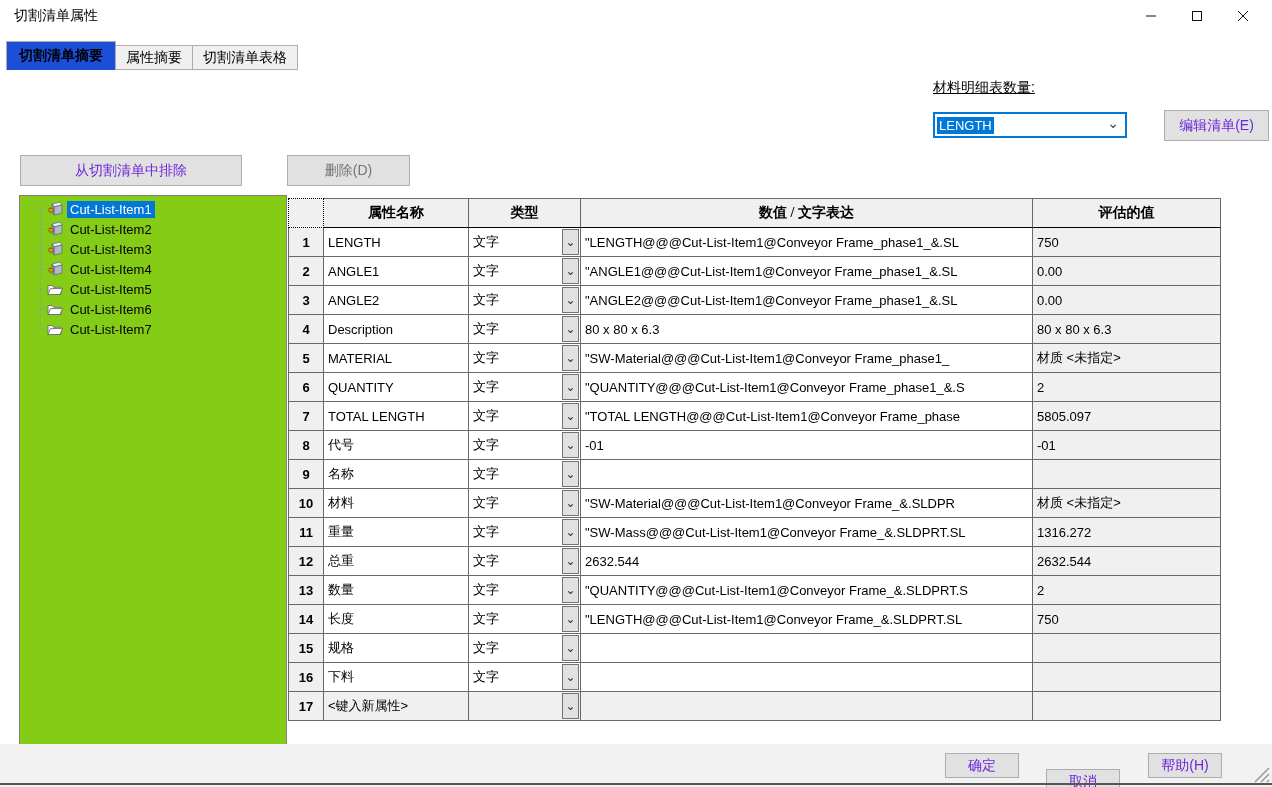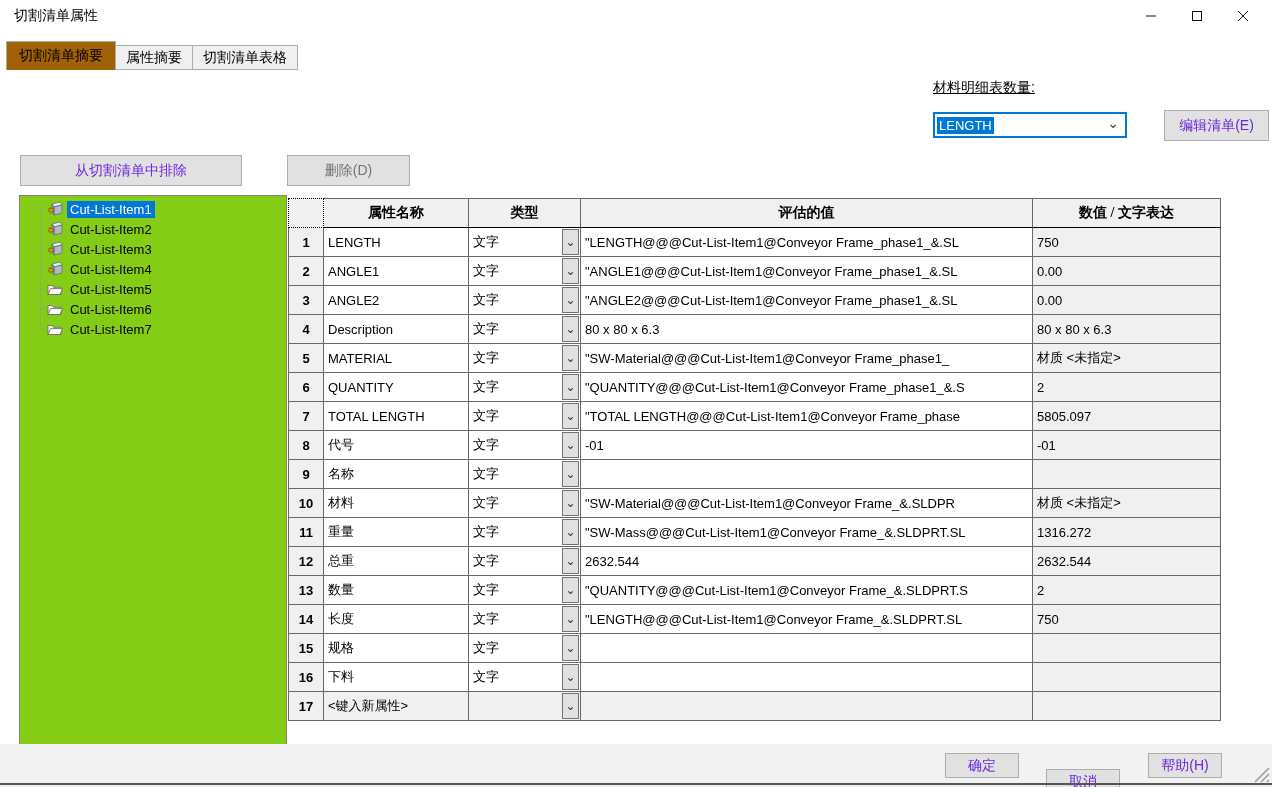--- a/index.html
+++ b/index.html
@@ -12,21 +12,21 @@
   .titlebar { position:absolute; left:0; top:0; width:1272px; height:32px; background:#fff; }
   .title { position:absolute; left:14px; top:7px; font-size:14px; }
   .wctrls { position:absolute; right:6px; top:0; height:32px; display:flex; }
   .wbtn { width:46px; height:32px; display:flex; align-items:center; justify-content:center;
           font-size:14px; color:#111; cursor:default; }
   .wbtn svg { display:block; }
   
   .tabstrip { position:absolute; left:6px; top:41px; height:29px; display:flex; align-items:flex-end; }
   .tab { height:25px; padding:0 10px; display:flex; align-items:center; font-size:14px;
          background:#f0f0f0; border:1px solid #acacac; margin-right:-1px; }
-  .tab.active { height:29px; background:#a16207; border-bottom:none; position:relative; z-index:2; padding:9px 12px; }
+  .tab.active { height:29px; background:#1d4ed8; border-bottom:none; position:relative; z-index:2; padding:9px 12px;font-weight:bold; }
   
   .bom-label { position:absolute; left:933px; top:79px; font-size:14px;text-decoration:underline; }
   .combo { position:absolute; left:933px; top:112px; width:194px; height:26px; background:#fff;
            border:2px solid #0078d7; display:flex; align-items:center; }
   .combo .sel { margin-left:2px; background:#0078d7; color:#fff; font-size:13px; padding:1px 2px; }
   .combo .chev { position:absolute; right:6px; top:1px; color:#444; font-size:14px; }
   .btn { background:#e1e1e1; border:1px solid #adadad; font-size:14px; color:#6d28d9;
          display:flex; align-items:center; justify-content:center;
          font-family:"Liberation Sans","DejaVu Sans",sans-serif; }
   .btn-edit    { position:absolute; left:1164px; top:110px; width:105px; height:31px; }
@@ -168,22 +168,22 @@
           </svg></span>
         <span class="tlabel">Cut-List-Item7</span>
       </div>
     </div>
 </div>
 
 <div class="ptable">
   <div class="cell hcell corner"></div>
   <div class="cell hcell">属性名称</div>
   <div class="cell hcell">类型</div>
+  <div class="cell hcell">数值 / 文字表达</div>
   <div class="cell hcell">评估的值</div>
-  <div class="cell hcell">数值 / 文字表达</div>
 <div class="cell numcell">1</div>
     <div class="cell ">LENGTH</div>
     <div class="cell typecell">文字<span class="ddbtn">⌄</span></div>
     <div class="cell ">"LENGTH@@@Cut-List-Item1@Conveyor Frame_phase1_&amp;.SL</div>
     <div class="cell evalcell">750</div>
     <div class="cell numcell">2</div>
     <div class="cell ">ANGLE1</div>
     <div class="cell typecell">文字<span class="ddbtn">⌄</span></div>
     <div class="cell ">"ANGLE1@@@Cut-List-Item1@Conveyor Frame_phase1_&amp;.SL</div>
     <div class="cell evalcell">0.00</div>

